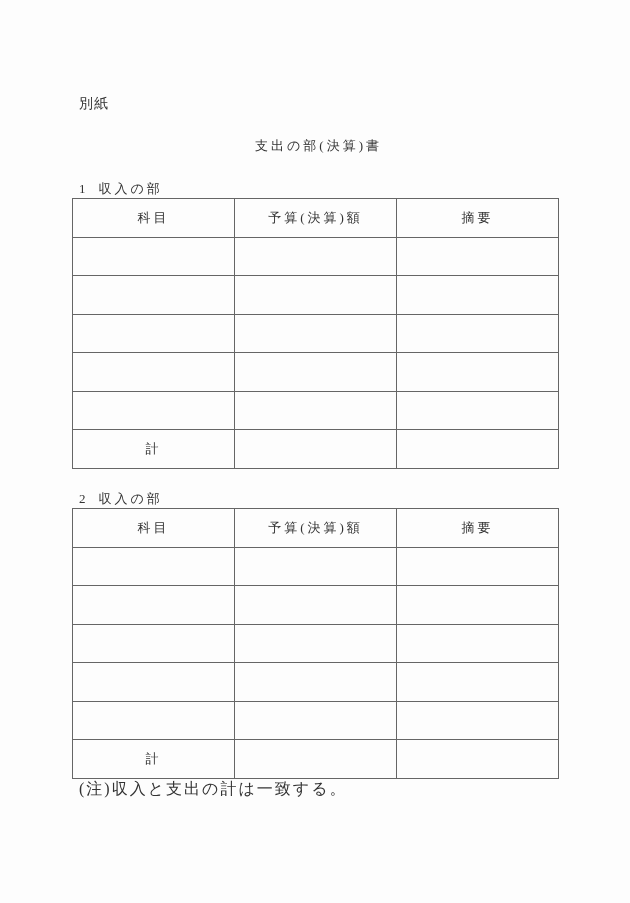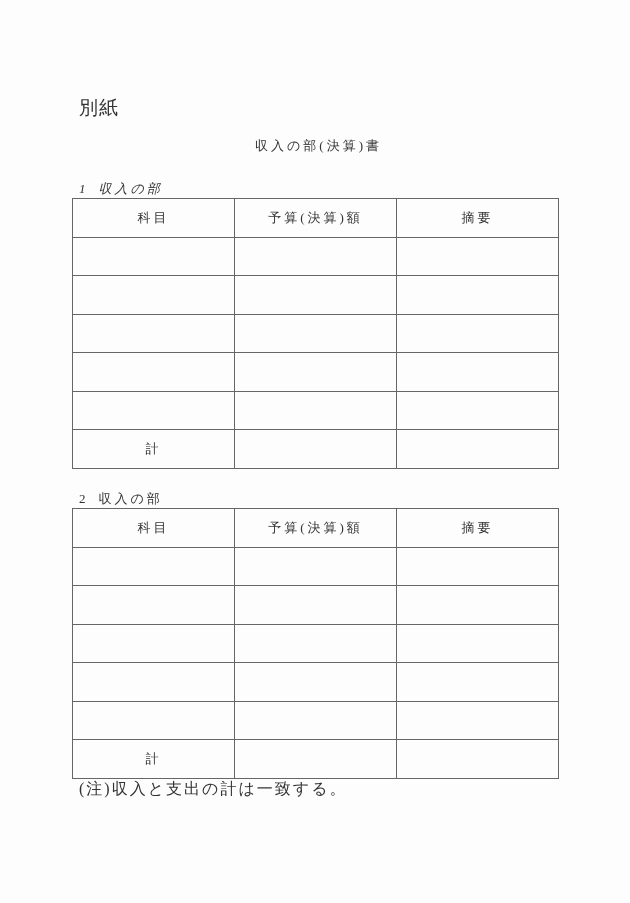--- a/index.html
+++ b/index.html
@@ -12,21 +12,21 @@
       height: 903px;
       position: relative;
       overflow: hidden;
       font-family: "Liberation Serif", "DejaVu Serif", serif;
       color: #333;
     }
     .page-label {
       position: absolute;
       left: 79px;
       top: 95px;
-      font-size: 19px;
+      font-size: 14px;
       letter-spacing: 1px;
     }
     .doc-title {
       position: absolute;
       left: 255px;
       top: 137px;
       font-size: 13px;
       letter-spacing: 3px;
     }
     .section-heading {
@@ -65,23 +65,23 @@
       top: 779px;
       font-size: 16px;
       letter-spacing: 2px;
     }
   </style>
 </head>
 <body>
 
 <div class="page-label">別紙</div>
 
-<div class="doc-title">収入の部(決算)書</div>
+<div class="doc-title">支出の部(決算)書</div>
 
-<div class="section-heading" style="top:180px;font-style:italic;">
+<div class="section-heading" style="top:180px;">
   <span class="num">1</span><span>収入の部</span>
 </div>
 
 <table class="budget" style="top:198px;">
   <colgroup>
       <col class="c1">
       <col class="c2">
       <col class="c3">
     </colgroup>
   <tbody>

